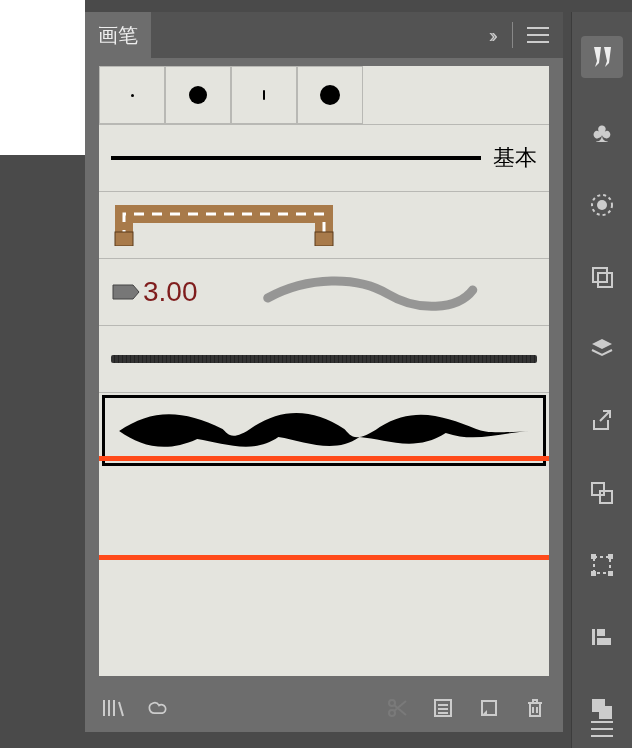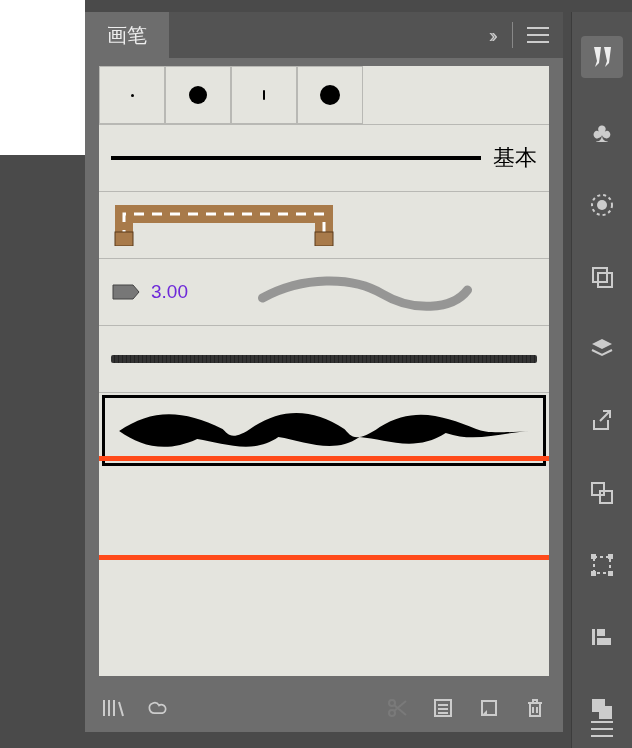--- a/index.html
+++ b/index.html
@@ -1,19 +1,19 @@
 <!DOCTYPE html>
 <html><head>
 <meta charset="utf-8">
 <style>
   html,body{margin:0;padding:0;width:632px;height:748px;background:#4a4a4a;font-family:"Microsoft YaHei","PingFang SC",sans-serif;overflow:hidden}
   .canvas-corner{position:absolute;left:0;top:0;width:85px;height:155px;background:#fff}
   .panel{position:absolute;left:85px;top:12px;width:478px;height:720px;background:#535353;display:flex;flex-direction:column}
   .tabs-row{display:flex;align-items:center;height:46px;background:#535353}
-  .tab{padding:0 22px;height:46px;display:flex;align-items:center;font-size:20px;color:#ccc;cursor:pointer}
+  .tab{padding:0 13px;height:46px;display:flex;align-items:center;font-size:20px;color:#ccc;cursor:pointer}
   .tab.active{background:#6d6d6d;color:#eee}
   .tabs-spacer{flex:1}
   .tabs-chevrons{color:#ccc;font-size:20px;padding:0 10px;letter-spacing:-4px}
   .tabs-divider{width:1px;height:26px;background:#888;margin:0 8px}
   .tabs-menu{width:34px;height:34px;display:flex;align-items:center;justify-content:center;margin-right:8px}
   .hamburger,.hamburger::before,.hamburger::after{content:"";display:block;width:22px;height:2px;background:#ccc;position:relative}
   .hamburger::before{position:absolute;top:-7px}
   .hamburger::after{position:absolute;top:7px}
   .panel-body{flex:1;background:#6d6d6d;position:relative;padding-top:16px}
   .list-area{position:absolute;left:14px;top:8px;right:14px;bottom:56px;background:#e4e4de;overflow:hidden}
@@ -86,21 +86,21 @@
           <path d="M10 36 L10 10 L210 10 L210 36" fill="none" stroke="#5a3a1a" stroke-width="18" stroke-opacity="0"></path>
           <rect x="1" y="28" width="18" height="14" fill="#a87a4a" stroke="#5a3a1a"></rect>
           <rect x="201" y="28" width="18" height="14" fill="#a87a4a" stroke="#5a3a1a"></rect>
         </svg>
       </div>
 
       <div class="row">
         <svg width="30" height="22" viewBox="0 0 30 22">
           <path d="M2 4 L22 4 L28 11 L22 18 L2 18 Z" fill="#777" stroke="#444"></path>
         </svg>
-        <span style="margin-left:10px;font-size:19px;color:#6d28d9">3.00</span>
+        <span style="margin-left:2px;font-size:28px;color:#7f1d1d">3.00</span>
         <svg class="wave-svg" viewBox="0 0 220 40">
           <path d="M10 26 C 50 4, 100 4, 130 22 C 160 40, 200 38, 215 18" fill="none" stroke="#888" stroke-width="9" stroke-linecap="round" opacity=".85"></path>
         </svg>
       </div>
 
       <div class="row">
         <div class="charcoal"></div>
       </div>
 
       <div class="row sel" style="height:76px">

